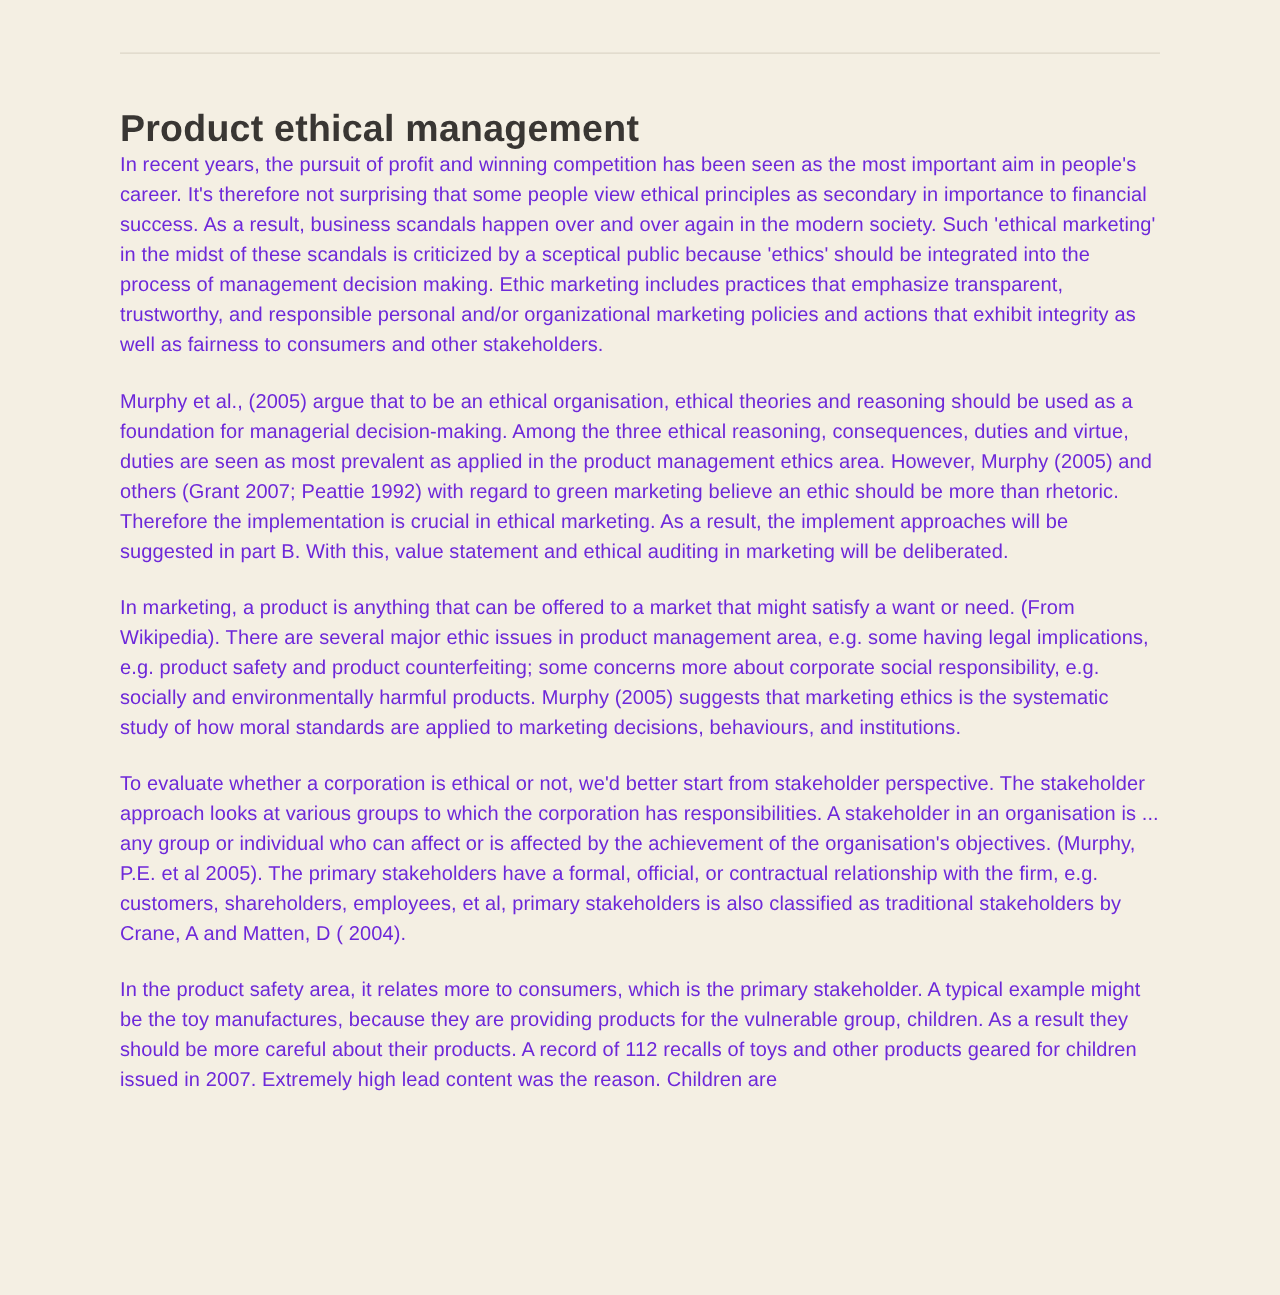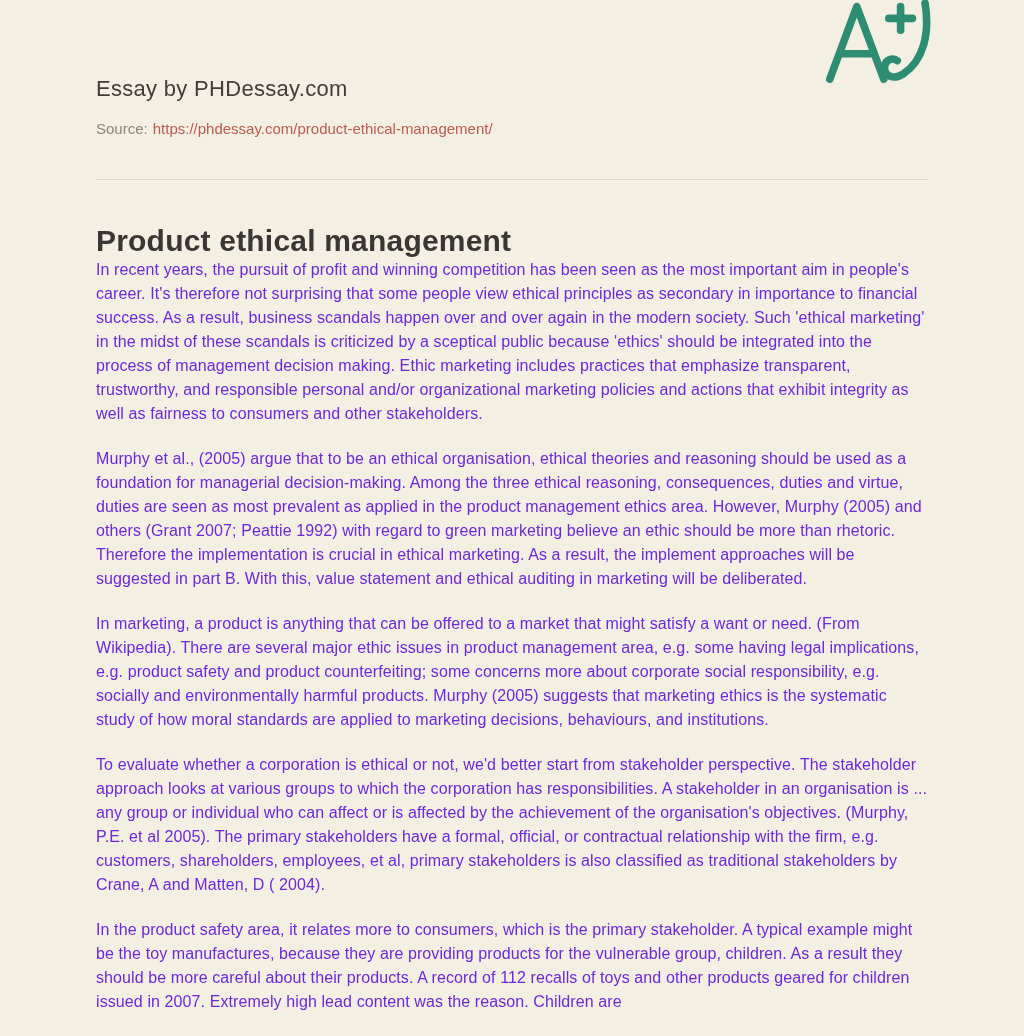--- a/index.html
+++ b/index.html
@@ -67,42 +67,20 @@
     color: #6d28d9;
     margin: 0 0 21px 0;
     letter-spacing: 0.1px;
   }
 </style>
 </head>
 <body>
 
 <div class="page">
 
-  <header>
-    <div class="byline">Essay by PHDessay.com</div>
-
-    <div class="source-line">
-      <span>Source:</span><a href="#">https://phdessay.com/product-ethical-management/</a>
-    </div>
-
-    <div class="logo">
-      <svg viewBox="0 0 140 104" width="118" height="92" xmlns="http://www.w3.org/2000/svg">
-        <g stroke="#2E8C72" stroke-width="9" fill="none" stroke-linecap="round" stroke-linejoin="round">
-
-          <path d="M14 96 L46 10 L78 96"></path>
-          <path d="M27 66 L65 66"></path>
-
-          <path d="M84 24 L112 24"></path>
-          <path d="M98 10 L98 38"></path>
-
-          <path d="M127 6 C133 42 125 74 101 90 C90 97 78 93 79 81 C80 73 88 70 94 74"></path>
-        </g>
-      </svg>
-    </div>
-  </header>
 
   <hr class="divider">
 
   <main>
     <h1 class="essay-title">Product ethical management</h1>
 
     <p>In recent years, the pursuit of profit and winning competition has been seen as the most important aim in people's career. It's therefore not surprising that some people view ethical principles as secondary in importance to financial success. As a result, business scandals happen over and over again in the modern society. Such 'ethical marketing' in the midst of these scandals is criticized by a sceptical public because 'ethics' should be integrated into the process of management decision making. Ethic marketing includes practices that emphasize transparent, trustworthy, and responsible personal and/or organizational marketing policies and actions that exhibit integrity as well as fairness to consumers and other stakeholders.</p>
     <p>Murphy et al., (2005) argue that to be an ethical organisation, ethical theories and reasoning should be used as a foundation for managerial decision-making. Among the three ethical reasoning, consequences, duties and virtue, duties are seen as most prevalent as applied in the product management ethics area. However, Murphy (2005) and others (Grant 2007; Peattie 1992) with regard to green marketing believe an ethic should be more than rhetoric. Therefore the implementation is crucial in ethical marketing. As a result, the implement approaches will be suggested in part B. With this, value statement and ethical auditing in marketing will be deliberated.</p>
     <p>In marketing, a product is anything that can be offered to a market that might satisfy a want or need. (From Wikipedia). There are several major ethic issues in product management area, e.g. some having legal implications, e.g. product safety and product counterfeiting; some concerns more about corporate social responsibility, e.g. socially and environmentally harmful products. Murphy (2005) suggests that marketing ethics is the systematic study of how moral standards are applied to marketing decisions, behaviours, and institutions.</p>
     <p>To evaluate whether a corporation is ethical or not, we'd better start from stakeholder perspective. The stakeholder approach looks at various groups to which the corporation has responsibilities. A stakeholder in an organisation is ... any group or individual who can affect or is affected by the achievement of the organisation's objectives. (Murphy, P.E. et al 2005). The primary stakeholders have a formal, official, or contractual relationship with the firm, e.g. customers, shareholders, employees, et al, primary stakeholders is also classified as traditional stakeholders by Crane, A and Matten, D ( 2004).</p>

